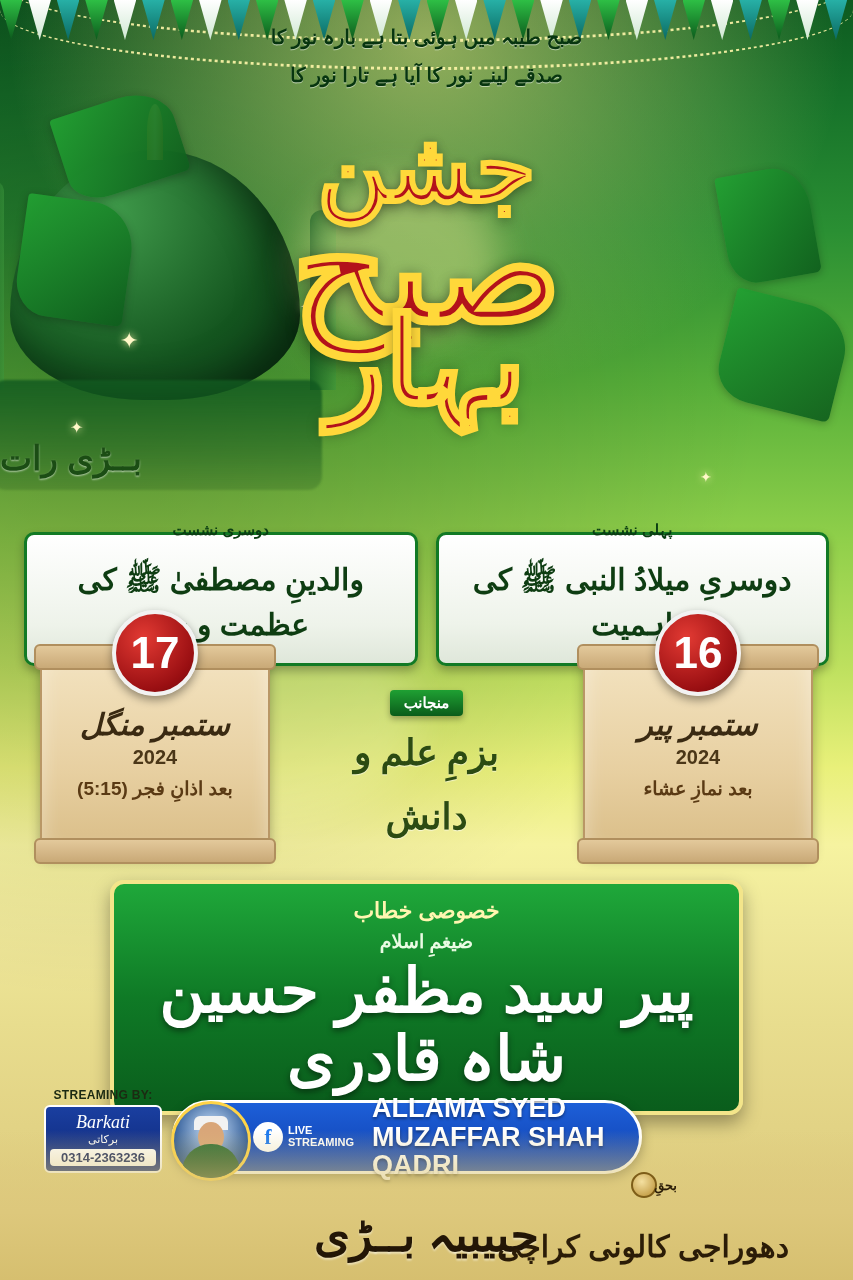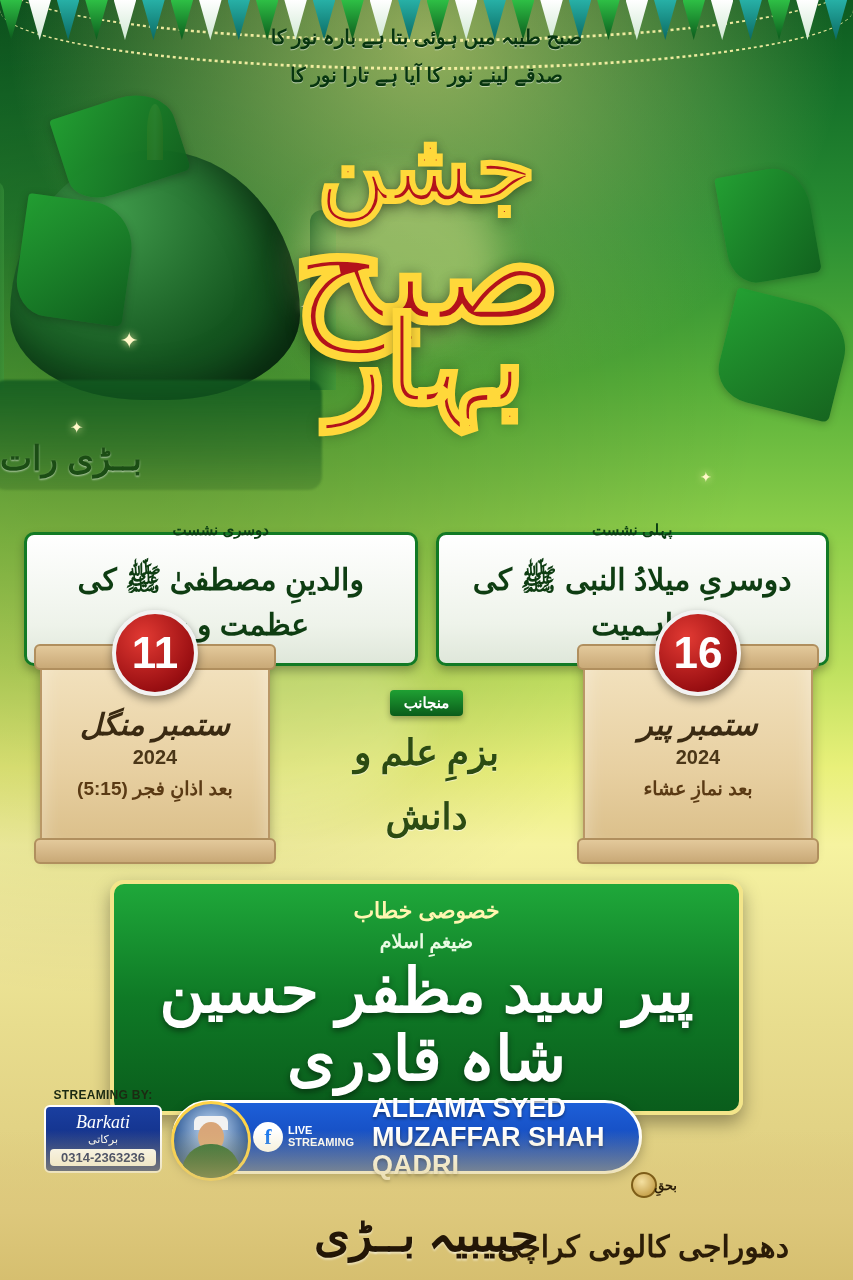--- a/index.html
+++ b/index.html
@@ -411,21 +411,21 @@
       <div class="d-time">بعد نمازِ عشاء</div>
     </div>
 
     <div class="mid-note">
       <div class="ribbon">منجانب</div>
       <div class="mline">بزمِ علم و</div>
       <div class="mline">دانش</div>
     </div>
 
     <div class="scroll">
-      <div class="badge">11</div>
+      <div class="badge">17</div>
       <div class="d-month">ستمبر منگل</div>
       <div class="d-year">2024</div>
       <div class="d-time">بعد اذانِ فجر (5:15)</div>
     </div>
   </div>
 
   <div class="speaker-panel">
     <div class="khususi">خصوصی خطاب</div>
     <div class="zeghum">ضیغمِ اسلام</div>
     <div class="sp-name">پیر سید مظفر حسین شاہ قادری</div>

